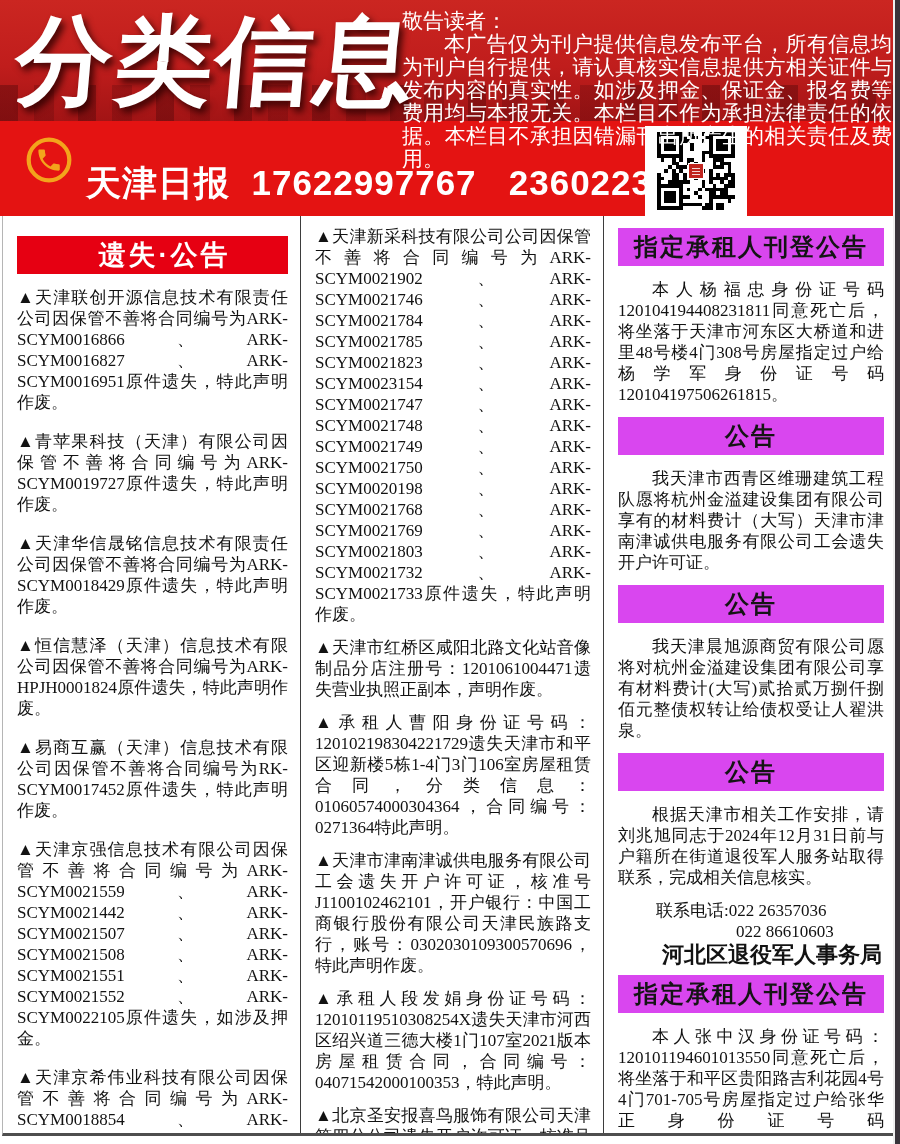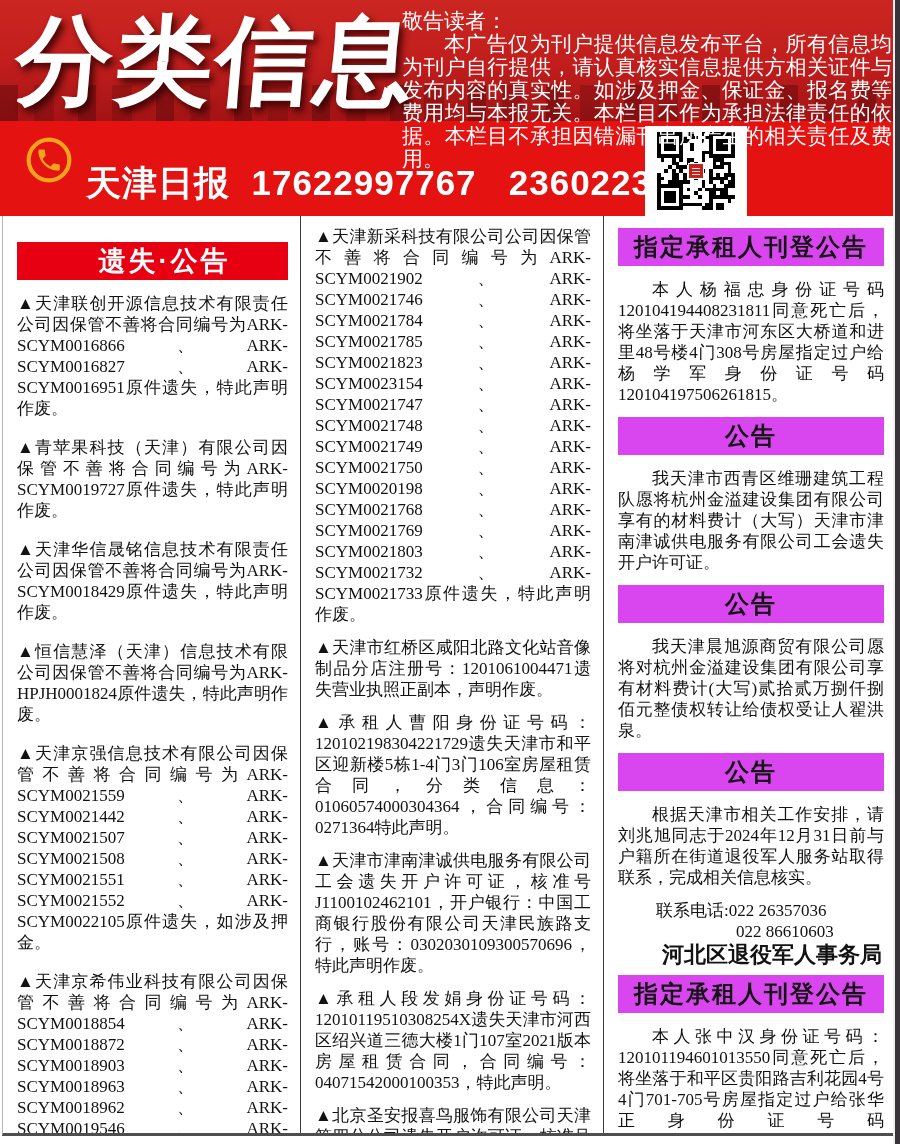--- a/index.html
+++ b/index.html
@@ -34,21 +34,21 @@
            background:repeating-linear-gradient(0deg,#fff 0 1px,transparent 1px 3px);opacity:.8;}
 
   
   .content{position:absolute;top:216px;left:2px;width:893px;height:920px;background:#fff;
            display:grid;grid-template-columns:298px 303px 292px;
            border-left:1px solid #b5b5b5;border-bottom:3px solid #4e4e4e;box-sizing:border-box;}
   .col{padding:10px 12px 0 14px;box-sizing:border-box;overflow:hidden;}
   .col-left,.col-mid{border-right:1px solid #3d3d3d;}
 
   .col-header{height:38px;line-height:38px;text-align:center;font-weight:bold;}
-  .col-header.red{background:#e60012;color:#fff;font-size:27px;letter-spacing:3px;margin:16px 0 13px;padding-left:24px;}
+  .col-header.red{background:#e60012;color:#fff;font-size:27px;letter-spacing:3px;margin:10px 0 13px;padding-left:24px;}
   .col-header.gray{background:#d946ef;color:#141414;font-size:24px;letter-spacing:2px;margin:6px 0 13px;}
   .sec:first-child .col-header.gray{margin-top:2px;}
 
   .item,.rbody,.tel,.signature{font-family:"Liberation Serif","DejaVu Serif",serif;
         font-size:17px;line-height:21px;color:#121212;}
   .item{margin:0 0 18px;text-align:justify;}
   .col-mid .item{margin-bottom:12px;}
   .col-mid{}
   .rbody{margin:0 0 12px;text-align:justify;text-indent:2em;}
   .tel{margin:0;}
@@ -231,20 +231,21 @@
   </div>
 
   <main class="content">
 
     <section class="col col-left">
       <div class="col-header red">遗失·公告</div>
       <p class="item">▲天津联创开源信息技术有限责任公司因保管不善将合同编号为ARK-SCYM0016866、ARK-SCYM0016827、ARK-SCYM0016951原件遗失，特此声明作废。</p>
       <p class="item">▲青苹果科技（天津）有限公司因保管不善将合同编号为ARK-SCYM0019727原件遗失，特此声明作废。</p>
       <p class="item">▲天津华信晟铭信息技术有限责任公司因保管不善将合同编号为ARK-SCYM0018429原件遗失，特此声明作废。</p>
       <p class="item">▲恒信慧泽（天津）信息技术有限公司因保管不善将合同编号为ARK-HPJH0001824原件遗失，特此声明作废。</p>
+      <p class="item">▲易商互赢（天津）信息技术有限公司因保管不善将合同编号为RK-SCYM0017452原件遗失，特此声明作废。</p>
       <p class="item">▲天津京强信息技术有限公司因保管不善将合同编号为ARK-SCYM0021559、ARK-SCYM0021442、ARK-SCYM0021507、ARK-SCYM0021508、ARK-SCYM0021551、ARK-SCYM0021552、ARK-SCYM0022105原件遗失，如涉及押金。</p>
       <p class="item">▲天津京希伟业科技有限公司因保管不善将合同编号为ARK-SCYM0018854、ARK-SCYM0018872、ARK-SCYM0018903、ARK-SCYM0018963、ARK-SCYM0018962、ARK-SCYM0019546、ARK-SCYM0018880原件遗失，特此声明作废。</p>
     </section>
 
     <section class="col col-mid">
       <p class="item">▲天津新采科技有限公司公司因保管不善将合同编号为ARK-SCYM0021902、ARK-SCYM0021746、ARK-SCYM0021784、ARK-SCYM0021785、ARK-SCYM0021823、ARK-SCYM0023154、ARK-SCYM0021747、ARK-SCYM0021748、ARK-SCYM0021749、ARK-SCYM0021750、ARK-SCYM0020198、ARK-SCYM0021768、ARK-SCYM0021769、ARK-SCYM0021803、ARK- SCYM0021732、ARK- SCYM0021733原件遗失，特此声明作废。</p>
       <p class="item">▲天津市红桥区咸阳北路文化站音像制品分店注册号：1201061004471遗失营业执照正副本，声明作废。</p>
       <p class="item">▲承租人曹阳身份证号码：120102198304221729遗失天津市和平区迎新楼5栋1-4门3门106室房屋租赁合同，分类信息：01060574000304364，合同编号：0271364特此声明。</p>
       <p class="item">▲天津市津南津诚供电服务有限公司工会遗失开户许可证，核准号J1100102462101，开户银行：中国工商银行股份有限公司天津民族路支行，账号：0302030109300570696，特此声明作废。</p>
       <p class="item">▲承租人段发娟身份证号码：12010119510308254X遗失天津市河西区绍兴道三德大楼1门107室2021版本房屋租赁合同，合同编号：04071542000100353，特此声明。</p>

